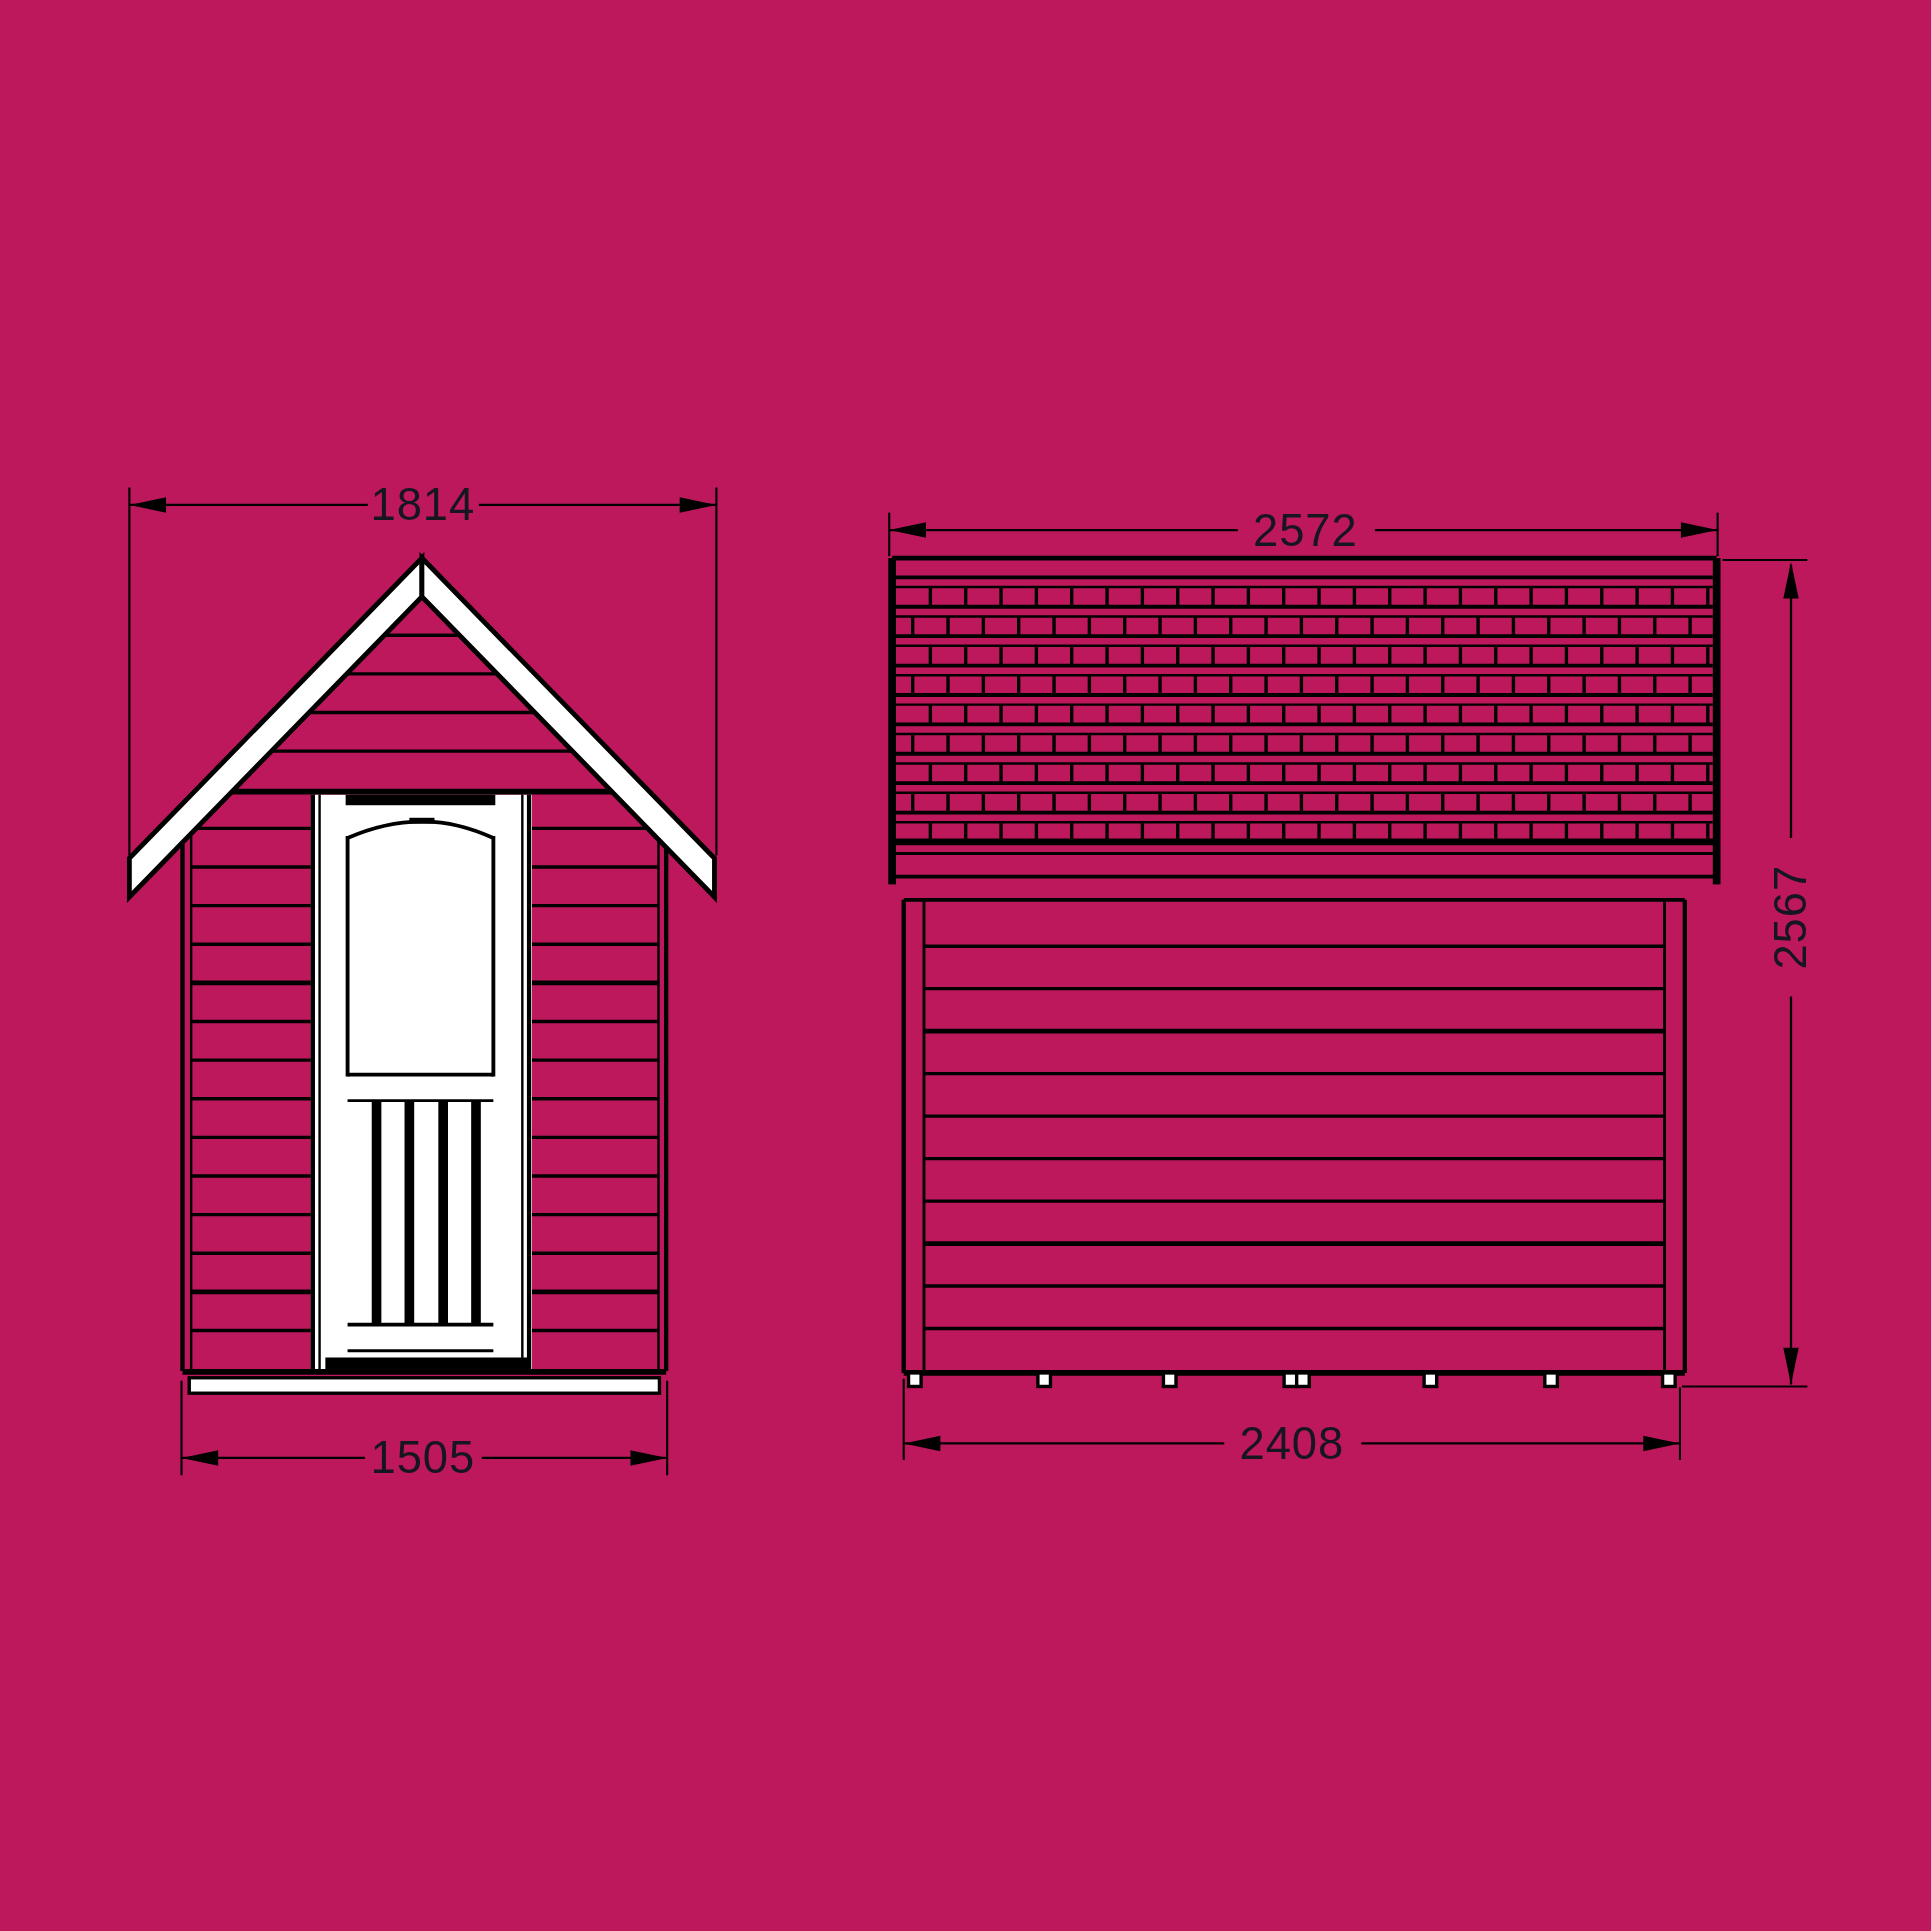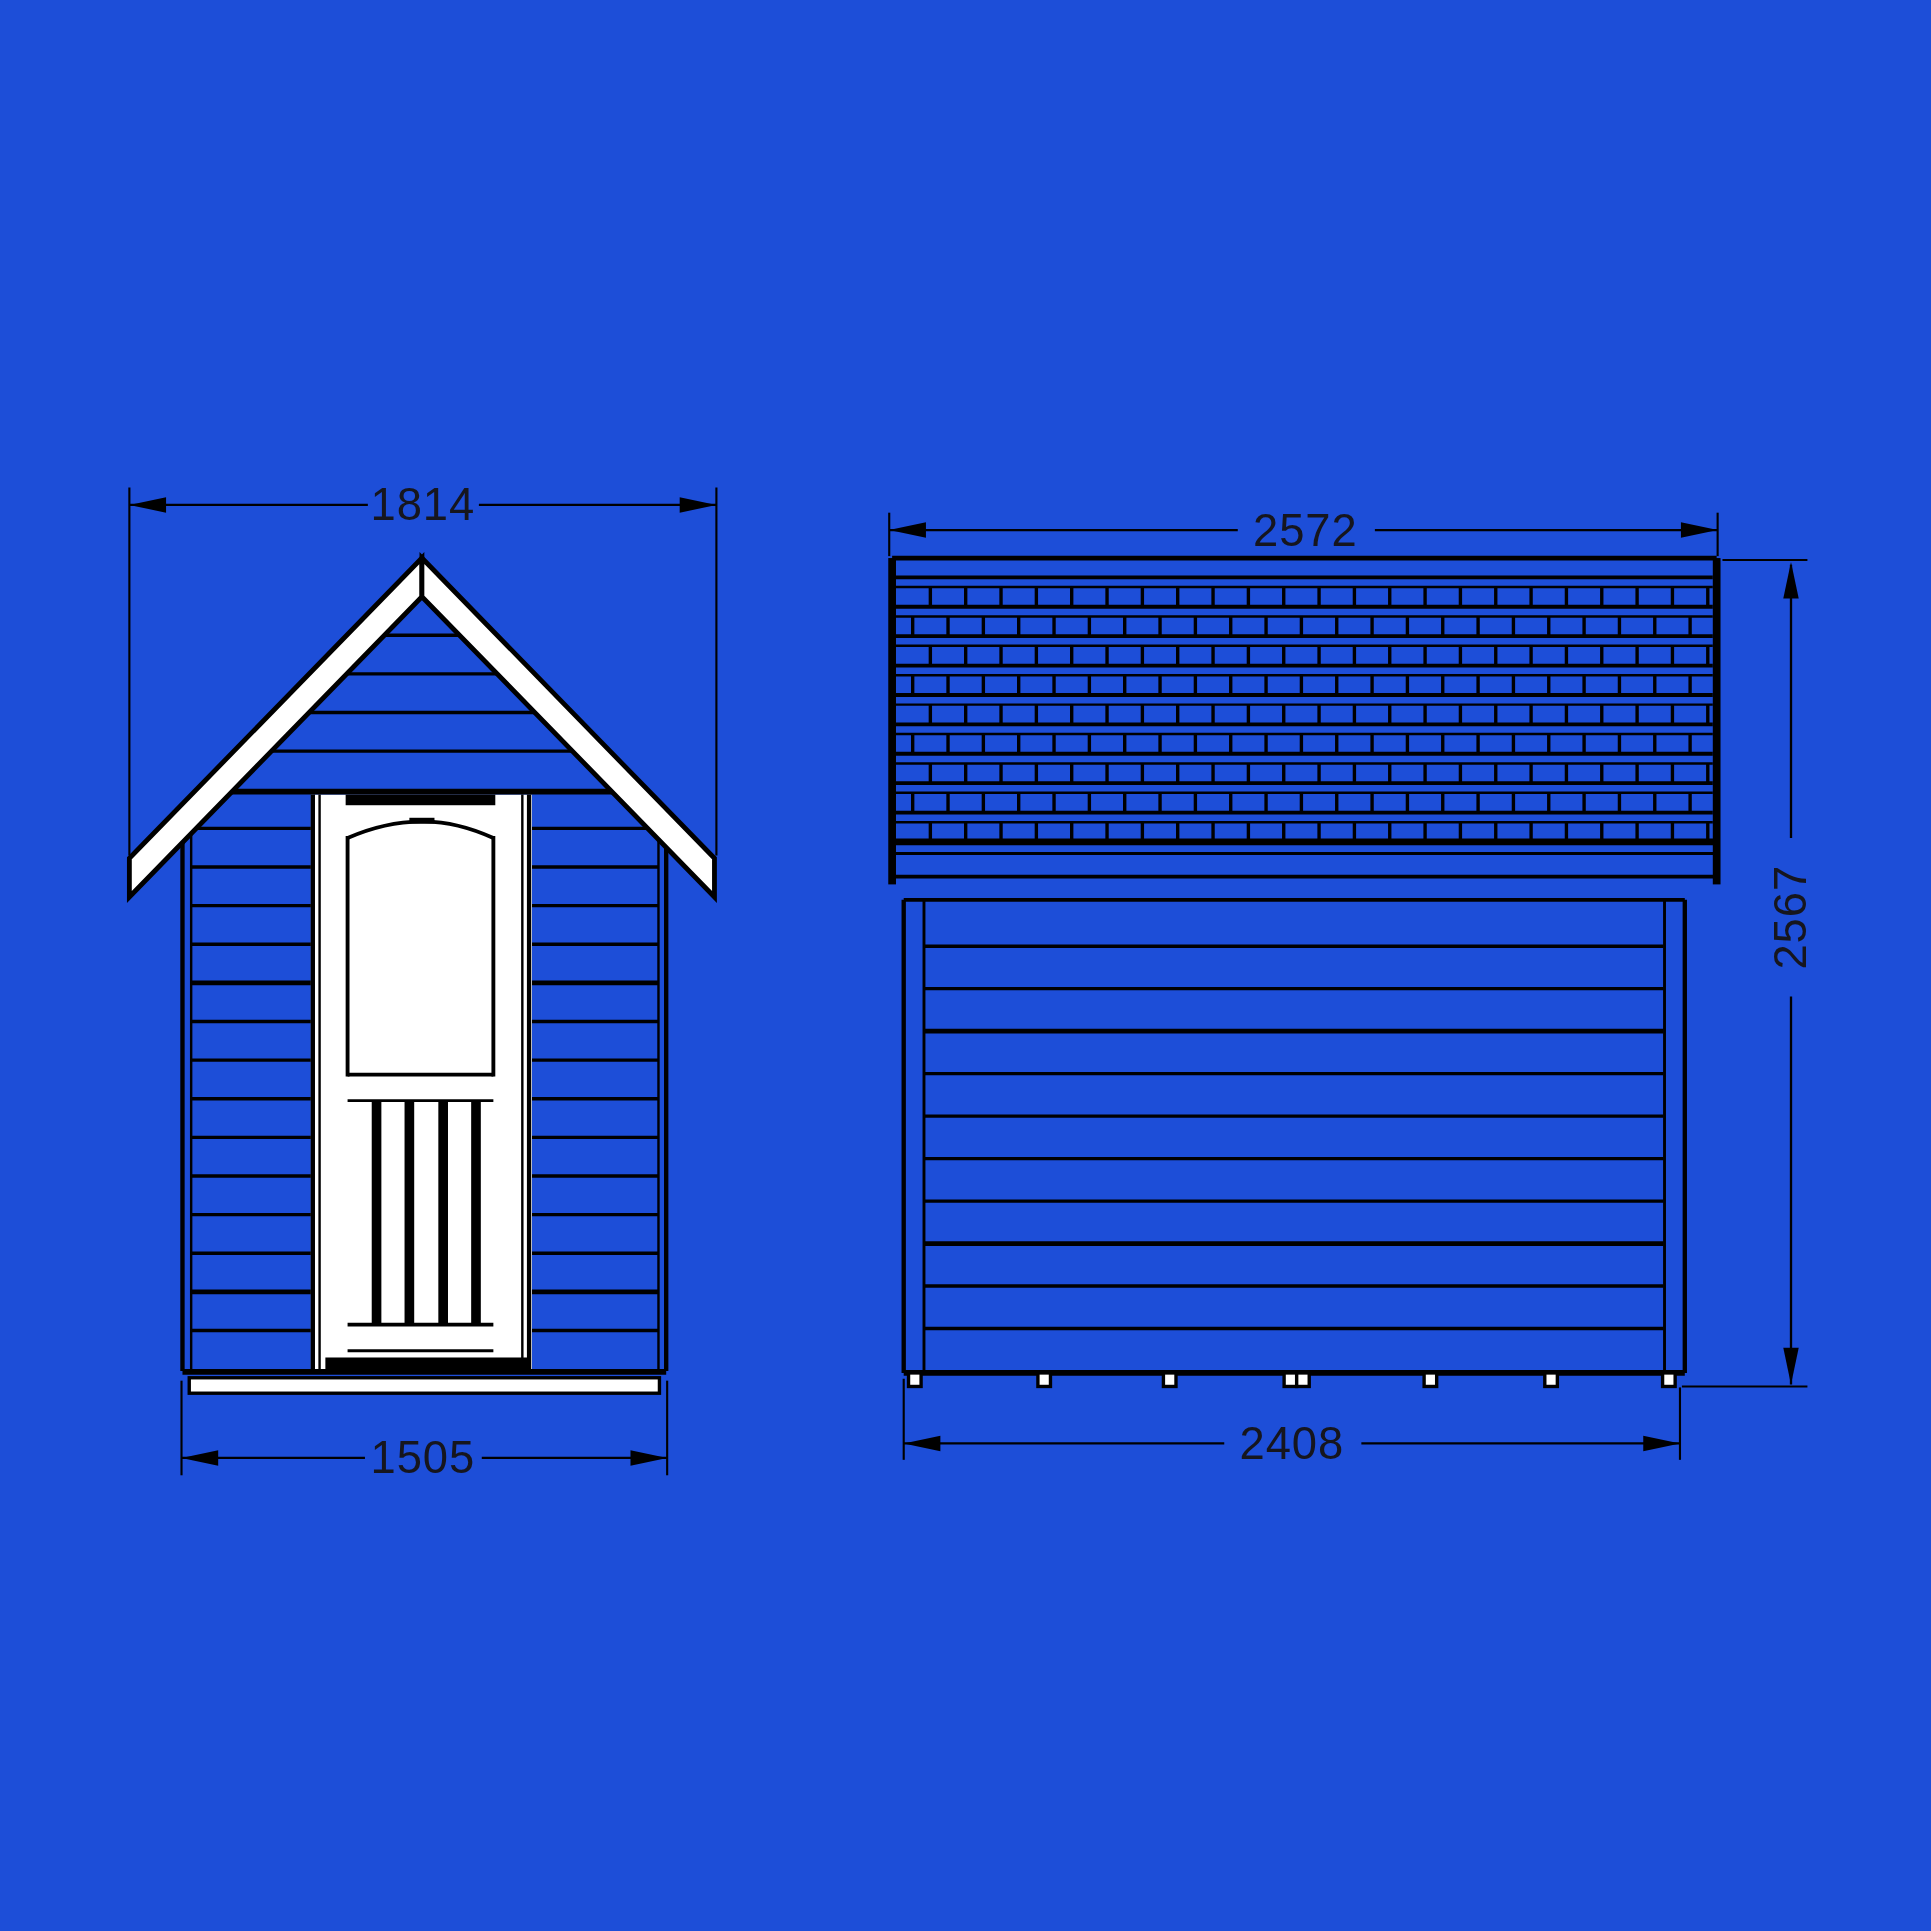--- a/index.html
+++ b/index.html
@@ -1,16 +1,16 @@
 <!DOCTYPE html>
 <html><head>
 <meta charset="utf-8">
 <style>
   html,body{margin:0;padding:0;background:#ffffff;}
-  .page{width:1931px;height:1931px;background:#1d4ed8;position:relative;overflow:hidden;}
+  .page{width:1931px;height:1931px;background:#be185d;position:relative;overflow:hidden;}
   svg{display:block;}
   .dim-text{
     font-family:"Liberation Sans", sans-serif;
     font-size:47px;
     fill:#16161e;
     letter-spacing:1px;
   }
   .ln{stroke:#000;fill:none;}
   .fillw{fill:#fff;stroke:#000;}
   .fillb{fill:#000;stroke:none;}

